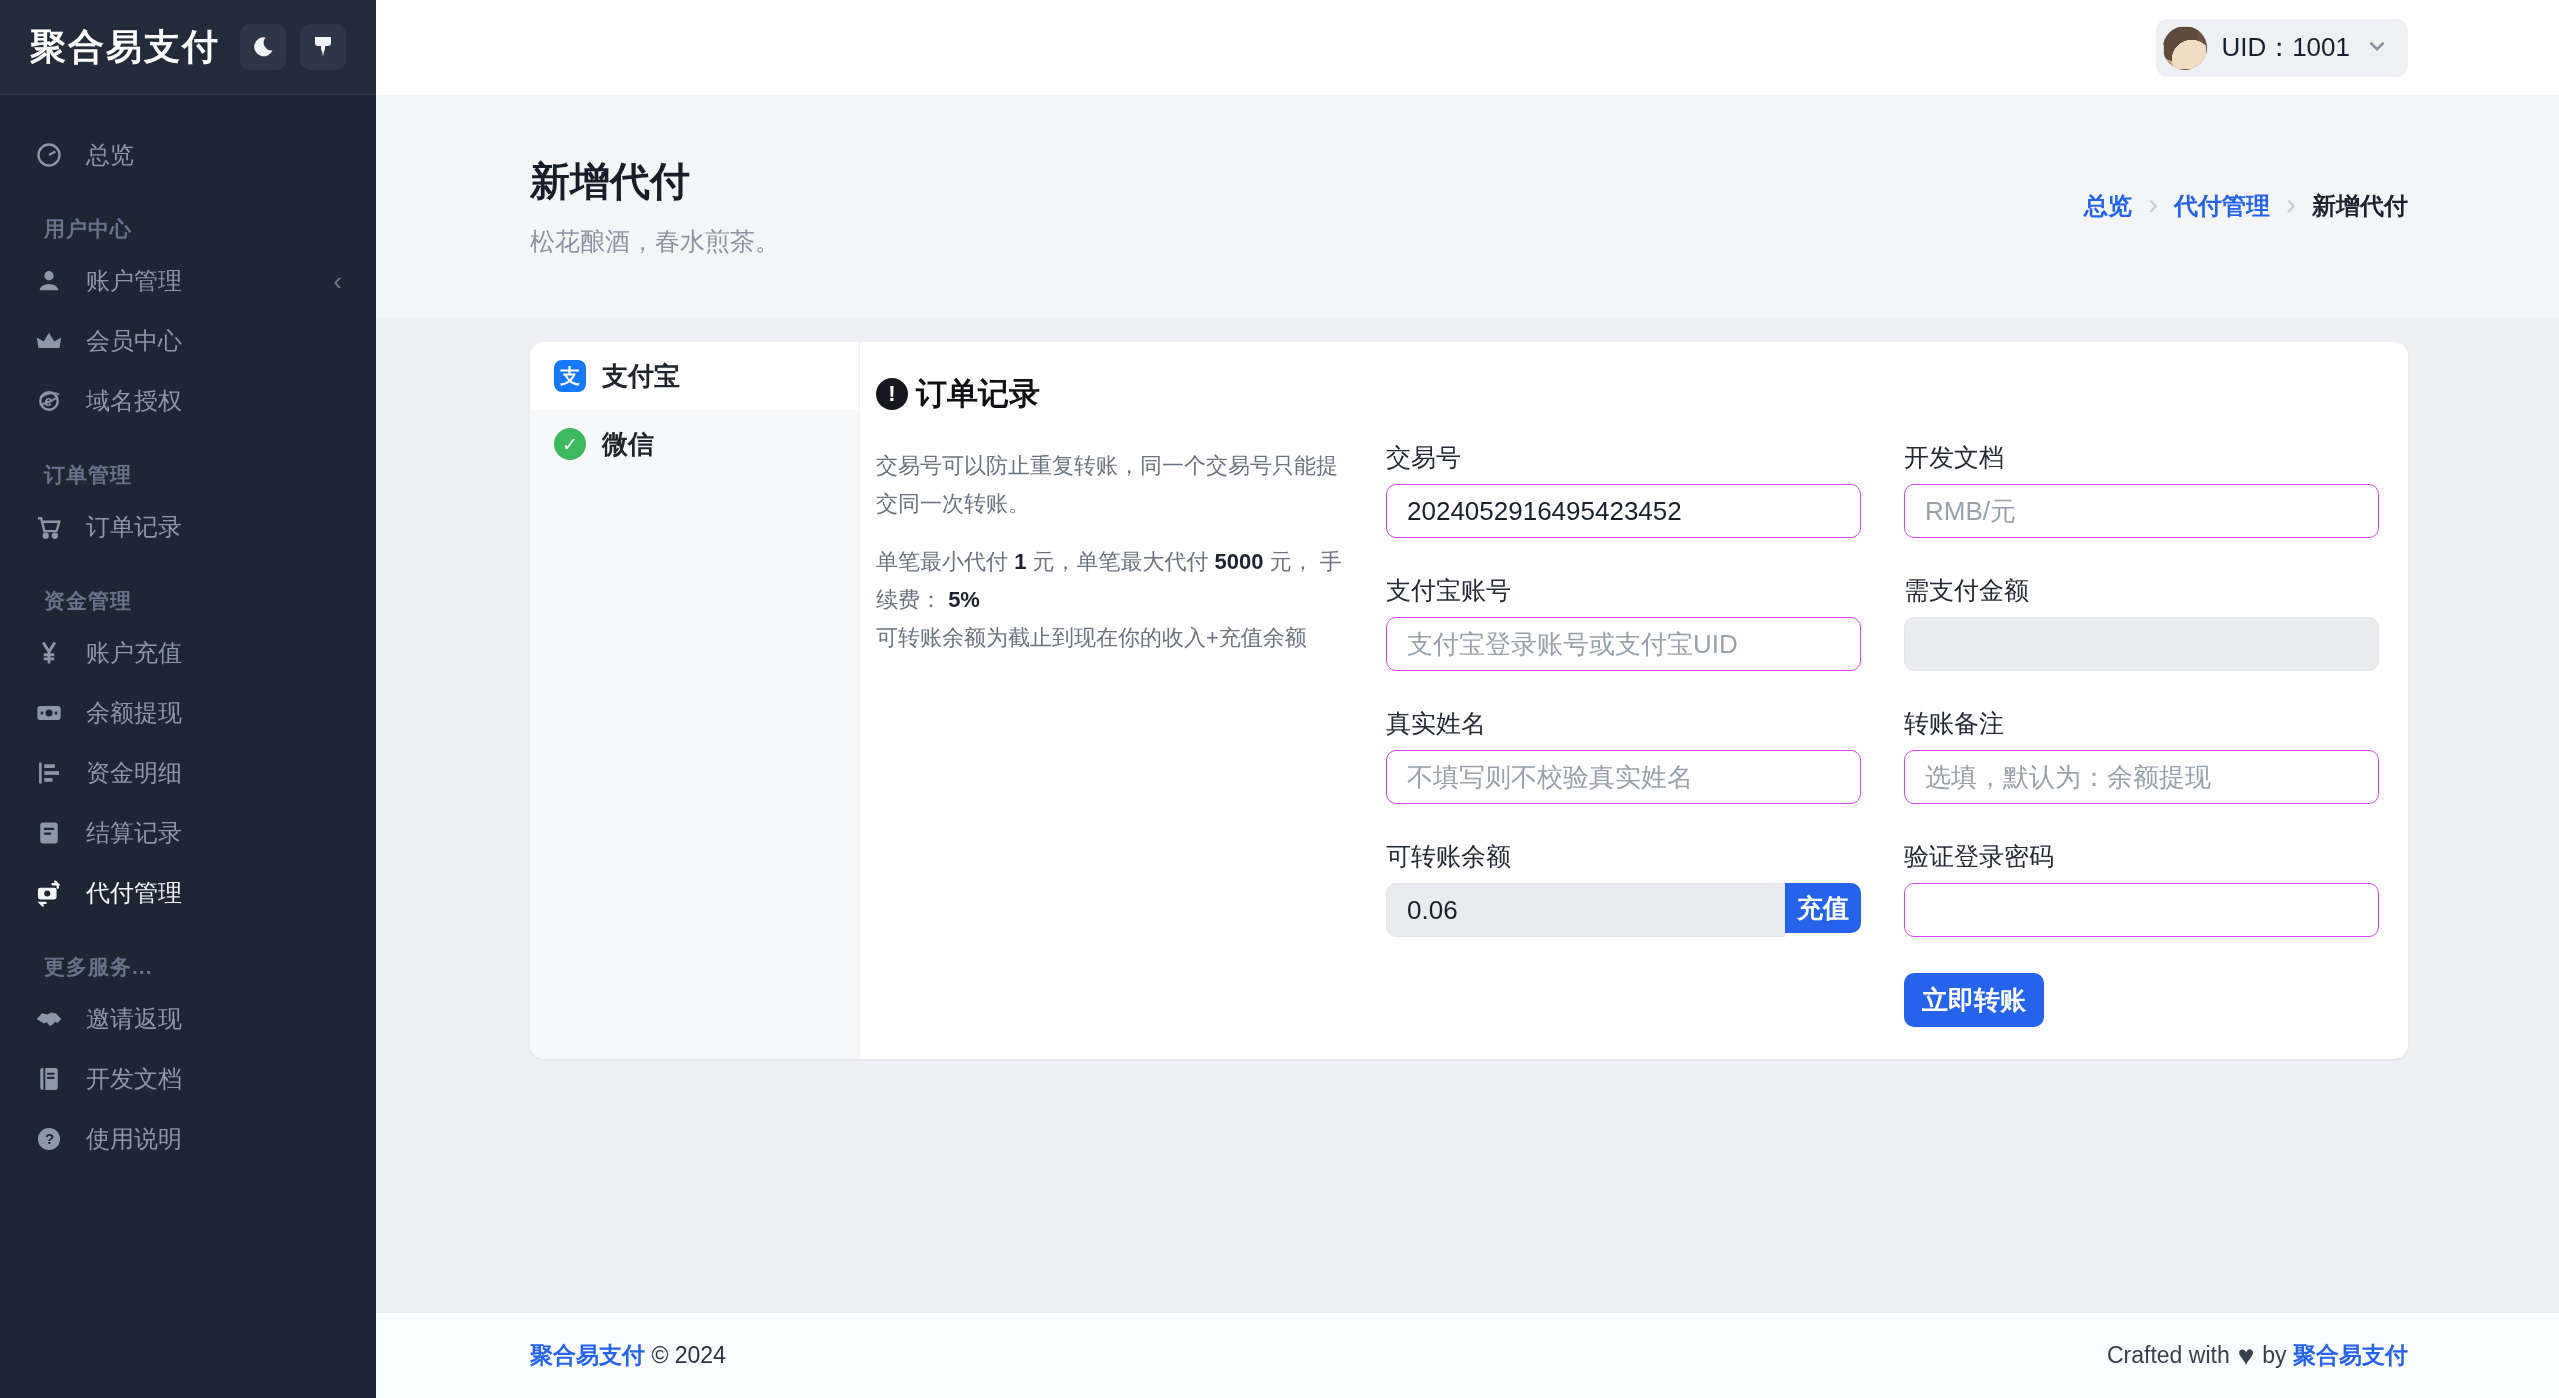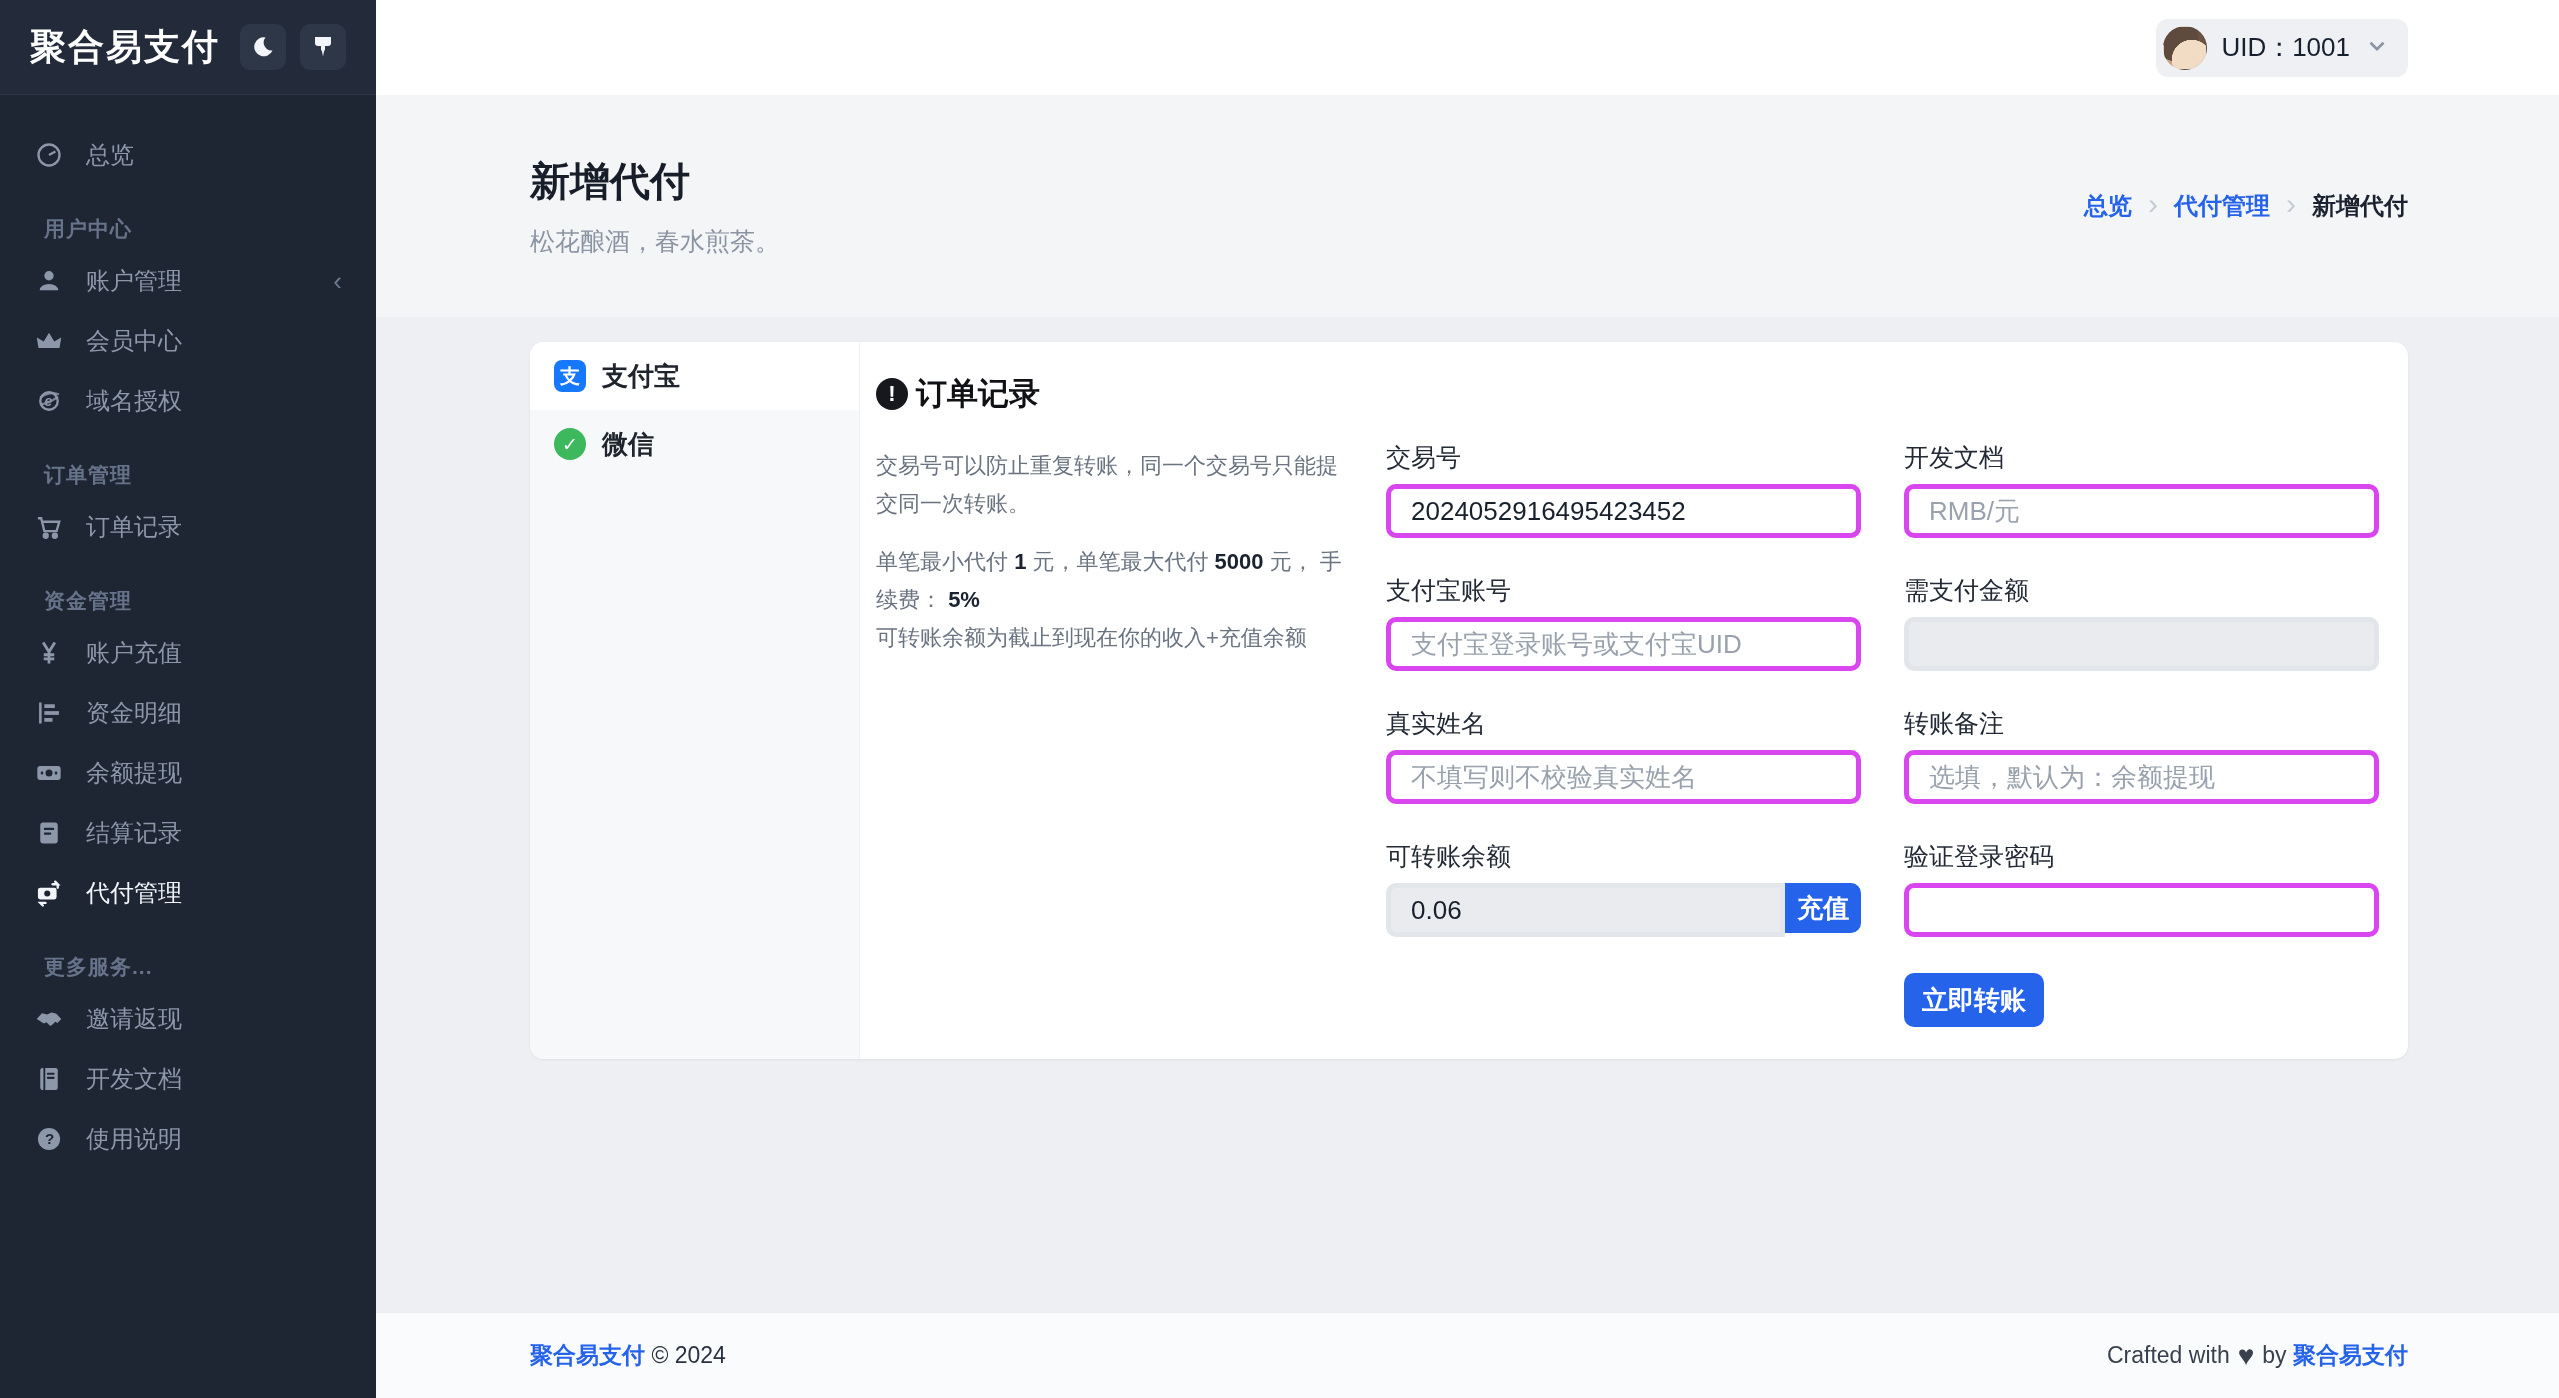--- a/index.html
+++ b/index.html
@@ -65,21 +65,21 @@
   .notice h2 { font-size:31px; font-weight:700; color:#0f1115; display:flex; align-items:center; gap:8px; }
   .notice-icon { width:32px; height:32px; min-width:32px; border-radius:50%; background:#16181d; color:#fff; font-size:22px; font-weight:700; display:flex; align-items:center; justify-content:center; }
   .notice p { font-size:22px; line-height:38px; color:#6a7380; }
   .notice .p1 { margin-top:32px; }
   .notice .p2 { margin-top:20px; }
   .notice p b { color:#1b2330; font-weight:700; }
 
   .form-grid { display:grid; grid-template-columns:475px 475px; column-gap:43px; margin-top:68px; align-content:start; }
   .field { margin-bottom:36px; }
   .field label { display:block; font-size:25px; color:#232a35; margin-bottom:10px; }
-  .field input { width:100%; height:54px; border:5px solid #d946ef; border-radius:10px; padding:0 20px; font-size:26px; color:#18202b; background:#fff; outline:none; font-family:inherit; }
+  .field input { width:100%; height:54px; border:1px solid #d946ef; border-radius:10px; padding:0 20px; font-size:26px; color:#18202b; background:#fff; outline:none; font-family:inherit; }
   .field input::placeholder { color:#98a1ac; }
   .field input:disabled, .field input.disabled { background:#e9ebee; border-color:#e2e5e9; color:#18202b; }
   .input-group { display:flex; }
   .input-group input { border-radius:10px 0 0 10px; }
   .btn { border:none; cursor:pointer; background:#2563eb; color:#fff; font-weight:700; font-size:26px; font-family:inherit; }
   .btn-recharge { width:92px; height:50px; border-radius:0 10px 10px 0; }
   .btn-submit { width:140px; height:54px; border-radius:10px; grid-column:2; justify-self:start; }
 
   .footer { height:86px; background:#fafbfc; border-top:1px solid #ebedf1; display:flex; align-items:center; }
   .footer-inner { width:100%; display:flex; justify-content:space-between; align-items:center; font-size:23px; color:#2a3240; }
@@ -161,39 +161,39 @@
       <div class="nav-item">
         <span class="nav-ico">
           <svg viewBox="0 0 24 24" fill="none" stroke="currentColor" stroke-width="2.4">
             <path d="M7 3l5 8 5-8M12 11v10M7.5 13.5h9M7.5 17h9"></path>
           </svg>
         </span>
         <span>账户充值</span>
       </div>
       <div class="nav-item">
         <span class="nav-ico">
+          <svg viewBox="0 0 24 24">
+            <rect x="2" y="6" width="20" height="12" rx="2.5" fill="currentColor"></rect>
+            <circle cx="12" cy="12" r="3" fill="#1e2634"></circle>
+            <rect x="5" y="10.8" width="2" height="2.4" fill="#1e2634"></rect>
+            <rect x="17" y="10.8" width="2" height="2.4" fill="#1e2634"></rect>
+          </svg>
+        </span>
+        <span>余额提现</span>
+      </div>
+      <div class="nav-item">
+        <span class="nav-ico">
           <svg viewBox="0 0 24 24" fill="currentColor">
             <rect x="3.5" y="3" width="2.2" height="18"></rect>
             <rect x="8" y="4.5" width="9" height="3.2"></rect>
             <rect x="8" y="10.4" width="12.5" height="3.2"></rect>
             <rect x="8" y="16.3" width="7" height="3.2"></rect>
           </svg>
         </span>
         <span>资金明细</span>
-      </div>
-      <div class="nav-item">
-        <span class="nav-ico">
-          <svg viewBox="0 0 24 24">
-            <rect x="2" y="6" width="20" height="12" rx="2.5" fill="currentColor"></rect>
-            <circle cx="12" cy="12" r="3" fill="#1e2634"></circle>
-            <rect x="5" y="10.8" width="2" height="2.4" fill="#1e2634"></rect>
-            <rect x="17" y="10.8" width="2" height="2.4" fill="#1e2634"></rect>
-          </svg>
-        </span>
-        <span>余额提现</span>
       </div>
       <div class="nav-item">
         <span class="nav-ico">
           <svg viewBox="0 0 24 24">
             <rect x="4.5" y="3" width="15" height="18" rx="2.5" fill="currentColor"></rect>
             <path d="M8.5 8.5h7M8.5 12.5h4.5" stroke="#1e2634" stroke-width="2" stroke-linecap="round"></path>
           </svg>
         </span>
         <span>结算记录</span>
       </div>

